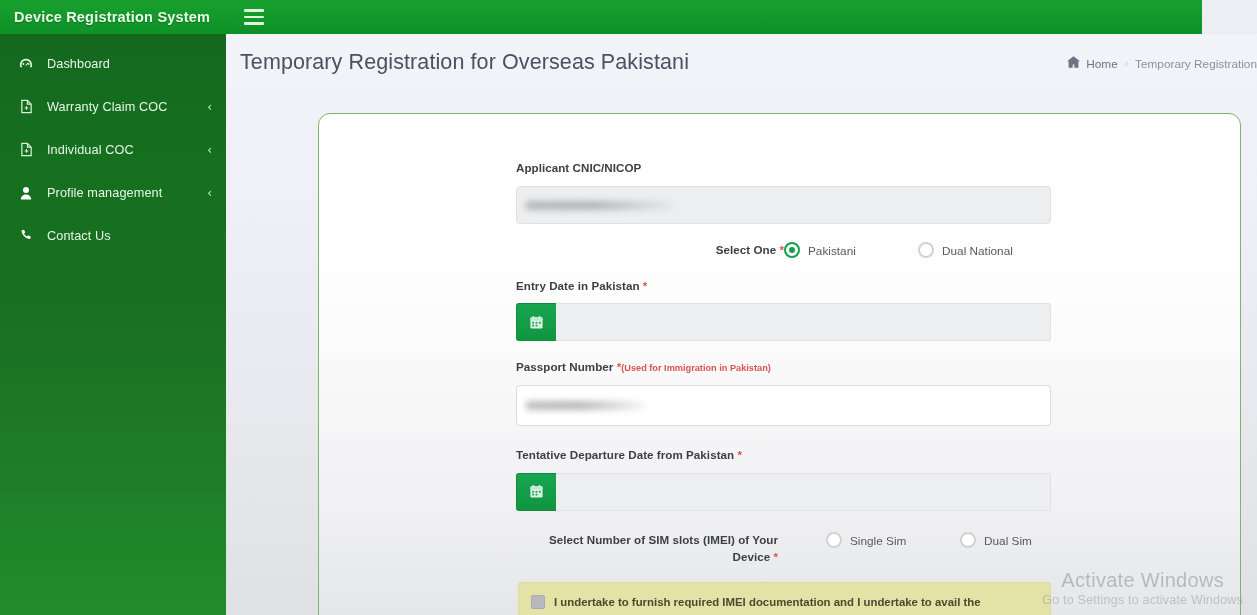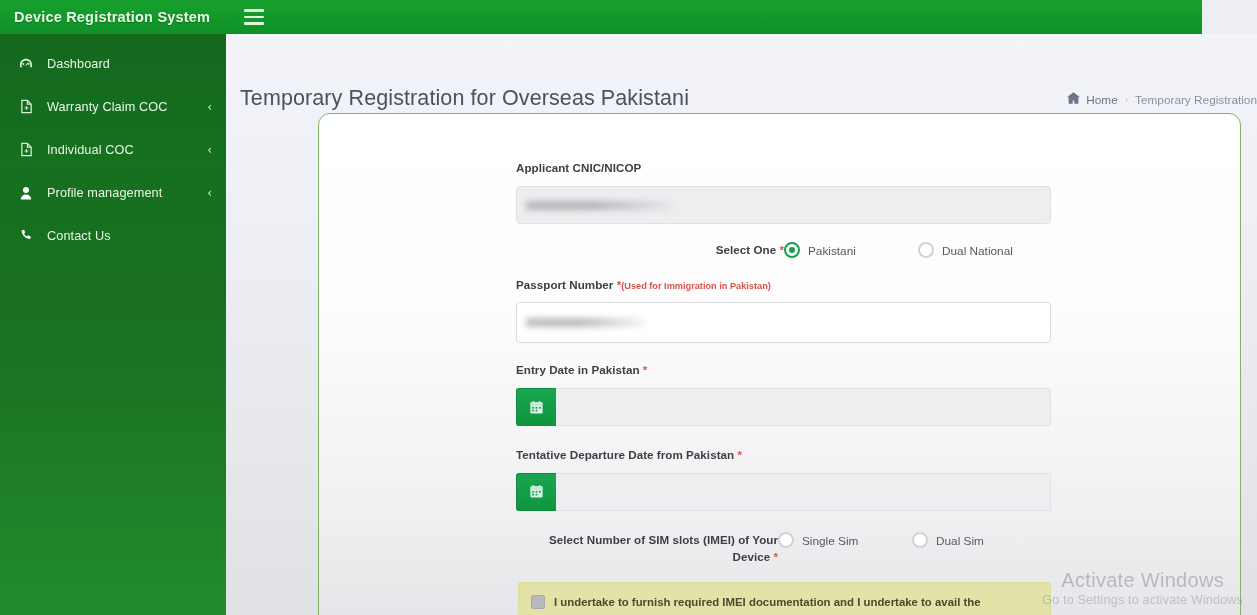--- a/index.html
+++ b/index.html
@@ -58,21 +58,21 @@
   }
 
   
   .content {
     position: absolute; top: 34px; left: 226px; width: 1031px; height: 581px;
     background: linear-gradient(180deg,#f2f4f9 0%,#eef0f6 30%,#e6e8ec 70%,#dfe1e4 100%);
     overflow: hidden;
   }
   .page-head {
     height: 56px; display: flex; align-items: center;
-    padding: 0 6px 0 14px; position: relative; margin-top: 36px;
+    padding: 0 6px 0 14px; position: relative;
   }
   .page-title {
     font-size: 21.5px; color: #4a5160; font-weight: normal;
     letter-spacing: .1px; white-space: nowrap;
   }
   .breadcrumb {
     position: absolute; right: 0px; top: 22px;
     display: flex; align-items: center; gap: 7px;
     font-size: 11.8px; color: #8e94a3; white-space: nowrap;
   }
@@ -280,30 +280,20 @@
             </div>
             <div class="radio-opts">
               <label class="radio-opt o1">
                 <span class="rb on"></span>
                 <span class="rb-label">Pakistani</span>
               </label>
               <label class="radio-opt">
                 <span class="rb"></span>
                 <span class="rb-label">Dual National</span>
               </label>
-            </div>
-          </div>
-
-          <div class="fgroup" style="margin-top:18px;">
-            <div class="flabel">
-              <span>Passport Number </span><span class="req">*</span><span class="hint">(Used for Immigration in Pakistan)</span>
-            </div>
-            <div class="input-shell" style="position:relative;">
-              <input class="txt-input white" type="text" readonly="" placeholder="" style="">
-              <div class="redacted" style="left:10px; top:16px; width:122px;"></div>
             </div>
           </div>
 
           <div class="fgroup" style="margin-top:19px;">
             <div class="flabel">
               <span>Entry Date in Pakistan </span><span class="req">*</span>
             </div>
             <div class="date-row">
               <span class="cal-btn">
                 <svg width="15" height="15" viewBox="0 0 16 16" fill="#d9f3e2">
@@ -315,20 +305,30 @@
                   <rect x="7" y="7.4" width="2" height="1.8" fill="#17a04b"></rect>
                   <rect x="10.6" y="7.4" width="2" height="1.8" fill="#17a04b"></rect>
                   <rect x="3.4" y="10.4" width="2" height="1.8" fill="#17a04b"></rect>
                   <rect x="7" y="10.4" width="2" height="1.8" fill="#17a04b"></rect>
                 </svg>
               </span>
               <input class="date-field" type="text" readonly="" placeholder="" style="">
             </div>
           </div>
 
+          <div class="fgroup" style="margin-top:18px;">
+            <div class="flabel">
+              <span>Passport Number </span><span class="req">*</span><span class="hint">(Used for Immigration in Pakistan)</span>
+            </div>
+            <div class="input-shell" style="position:relative;">
+              <input class="txt-input white" type="text" readonly="" placeholder="" style="">
+              <div class="redacted" style="left:10px; top:16px; width:122px;"></div>
+            </div>
+          </div>
+
           <div class="fgroup" style="margin-top:21px;">
             <div class="flabel">
               <span>Tentative Departure Date from Pakistan </span><span class="req">*</span>
             </div>
             <div class="date-row">
               <span class="cal-btn">
                 <svg width="15" height="15" viewBox="0 0 16 16" fill="#d9f3e2">
                   <rect x="1.5" y="2.5" width="13" height="12" rx="1.4"></rect>
                   <rect x="1.5" y="2.5" width="13" height="3.4" rx="1.4" fill="#bfe9cf"></rect>
                   <rect x="4" y="1" width="1.6" height="3" rx=".7" fill="#d9f3e2"></rect>
@@ -337,21 +337,21 @@
                   <rect x="7" y="7.4" width="2" height="1.8" fill="#17a04b"></rect>
                   <rect x="10.6" y="7.4" width="2" height="1.8" fill="#17a04b"></rect>
                   <rect x="3.4" y="10.4" width="2" height="1.8" fill="#17a04b"></rect>
                   <rect x="7" y="10.4" width="2" height="1.8" fill="#17a04b"></rect>
                 </svg>
               </span>
               <input class="date-field" type="text" readonly="" placeholder="" style="">
             </div>
           </div>
 
-          <div class="radio-row" style="margin-top:21px;">
+          <div class="radio-row" style="margin-top:21px;gap:48px;">
             <div class="flabel" style="width:262px; flex:0 0 262px;">
               <span>Select Number of SIM slots (IMEI) of Your Device </span><span class="req">*</span>
             </div>
             <div class="radio-opts">
               <label class="radio-opt o1">
                 <span class="rb"></span>
                 <span class="rb-label">Single Sim</span>
               </label>
               <label class="radio-opt">
                 <span class="rb"></span>

